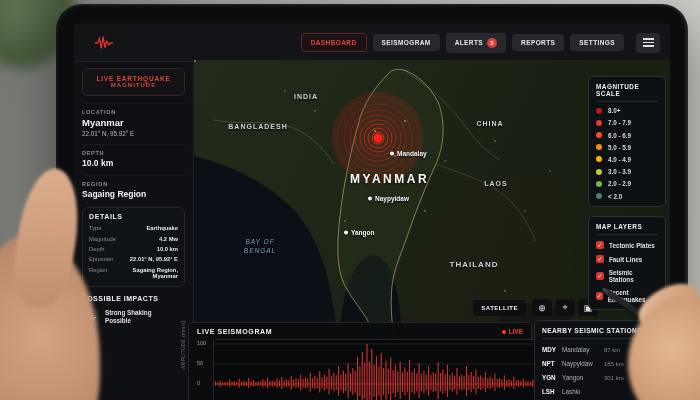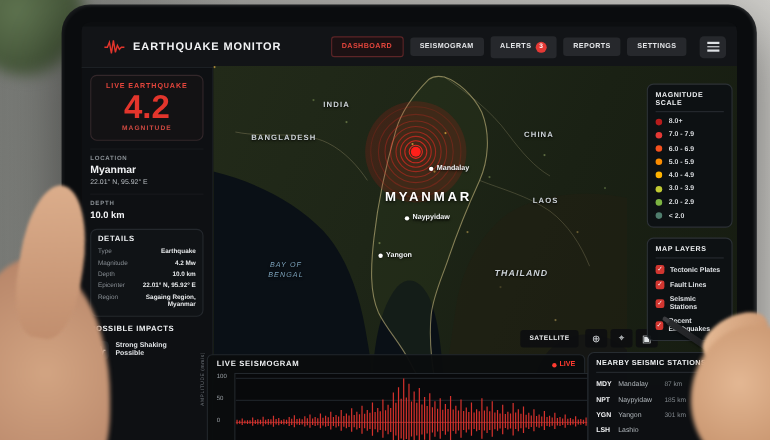--- a/index.html
+++ b/index.html
@@ -111,21 +111,20 @@
   <div class="plant"></div>
 
   <div class="tablet">
     <div class="screen">
 
       <div class="hdr">
         <div class="logo">
           <svg width="20" height="16" viewBox="0 0 22 16">
             <polyline points="1,8 4,8 6,3 8,14 10,1 12,13 14,6 16,10 18,8 21,8" fill="none" stroke="#e3352c" stroke-width="1.4"></polyline>
           </svg>
-          <span class="hdr-title">EARTHQUAKE MONITOR</span>
         </div>
         <div class="nav">
 
         <div class="nav-btn active">
               <span class="nav-label">DASHBOARD</span>
 
             </div>
             <div class="nav-btn">
               <span class="nav-label">SEISMOGRAM</span>
 
@@ -146,33 +145,37 @@
         <div class="burger">
             <i></i>
             <i></i>
             <i></i>
           </div>
       </div>
 
       <div class="sidebar">
         <div class="live-card">
           <div class="live-title">LIVE EARTHQUAKE</div>
-          <div class="live-mag">4.2</div>
           <div class="live-mag-label">MAGNITUDE</div>
         </div>
         <div id="fields-host">
 
         <div class="field">
               <div class="f-label">LOCATION</div>
               <div class="f-value" style="font-size: 9.5px;">Myanmar</div>
               <div class="f-sub">22.01° N, 95.92° E</div>
             </div>
             <div class="field">
               <div class="f-label">DEPTH</div>
               <div class="f-value">10.0 km</div>
+
+            </div>
+            <div class="field">
+              <div class="f-label">REGION</div>
+              <div class="f-value">Sagaing Region</div>
 
             </div>
           </div>
         <div class="details-card">
           <div class="d-title">DETAILS</div>
           <div id="details-host">
 
           <div class="d-row">
                 <span class="d-label">Type</span>
                 <span class="d-value">Earthquake</span>
@@ -252,21 +255,21 @@
           <div id="ctrl-icons" style="display:flex;gap:3px;"></div>
 
         <div class="ctrl-icon">⊕</div>
             <div class="ctrl-icon">⌖</div>
             <div class="ctrl-icon">▣</div>
           </div>
       <div class="country-label" style="left: 112px; top: 36px;">INDIA</div>
           <div class="country-label" style="left: 64px; top: 66px;">BANGLADESH</div>
           <div class="country-label" style="left: 296px; top: 63px;">CHINA</div>
           <div class="country-label" style="left: 302px; top: 123px;">LAOS</div>
-          <div class="country-label big" style="left: 280px; top: 188px; font-style: italic;">THAILAND</div>
+          <div class="country-label big" style="left: 280px; top: 204px;">THAILAND</div>
           <div class="city" style="left: 196px; top: 93px;">
             <span class="city-dot"></span>
             <span class="city-name">Mandalay</span>
           </div>
           <div class="city" style="left: 174px; top: 138px;">
             <span class="city-dot"></span>
             <span class="city-name">Naypyidaw</span>
           </div>
           <div class="city" style="left: 150px; top: 172px;">
             <span class="city-dot"></span>

